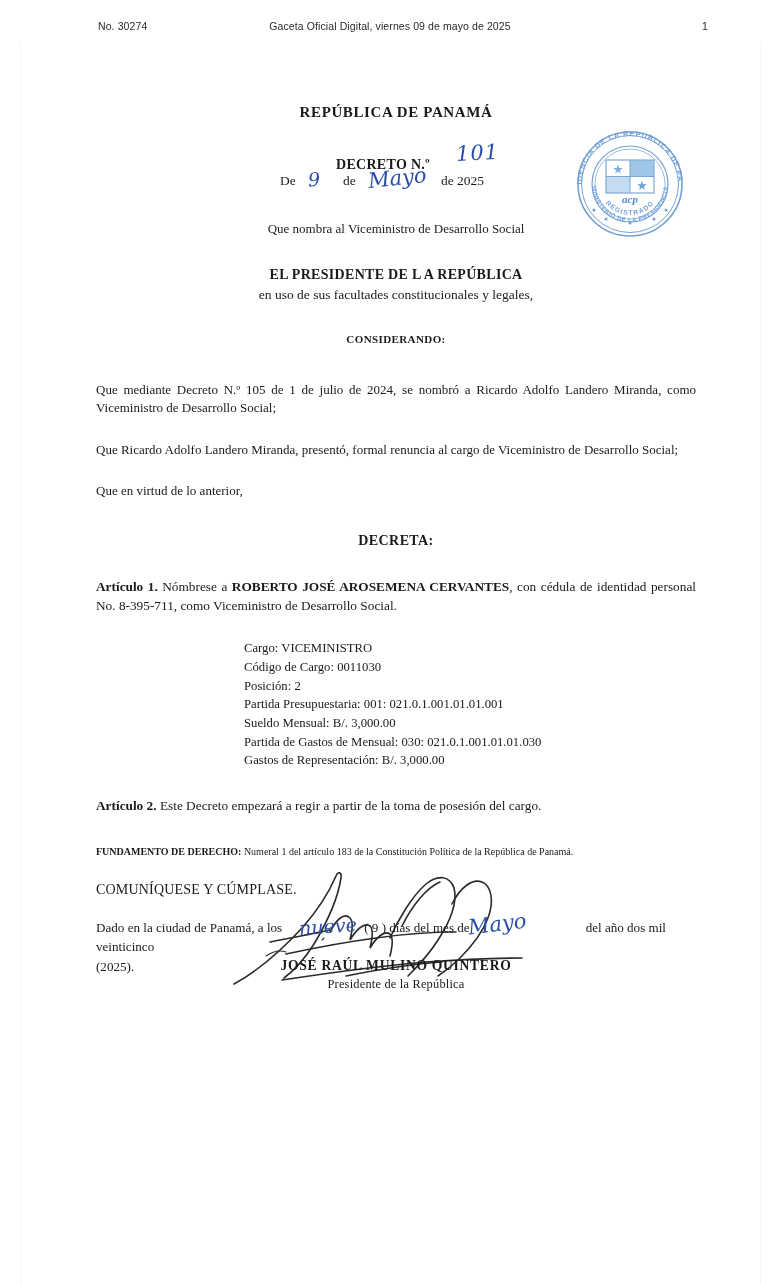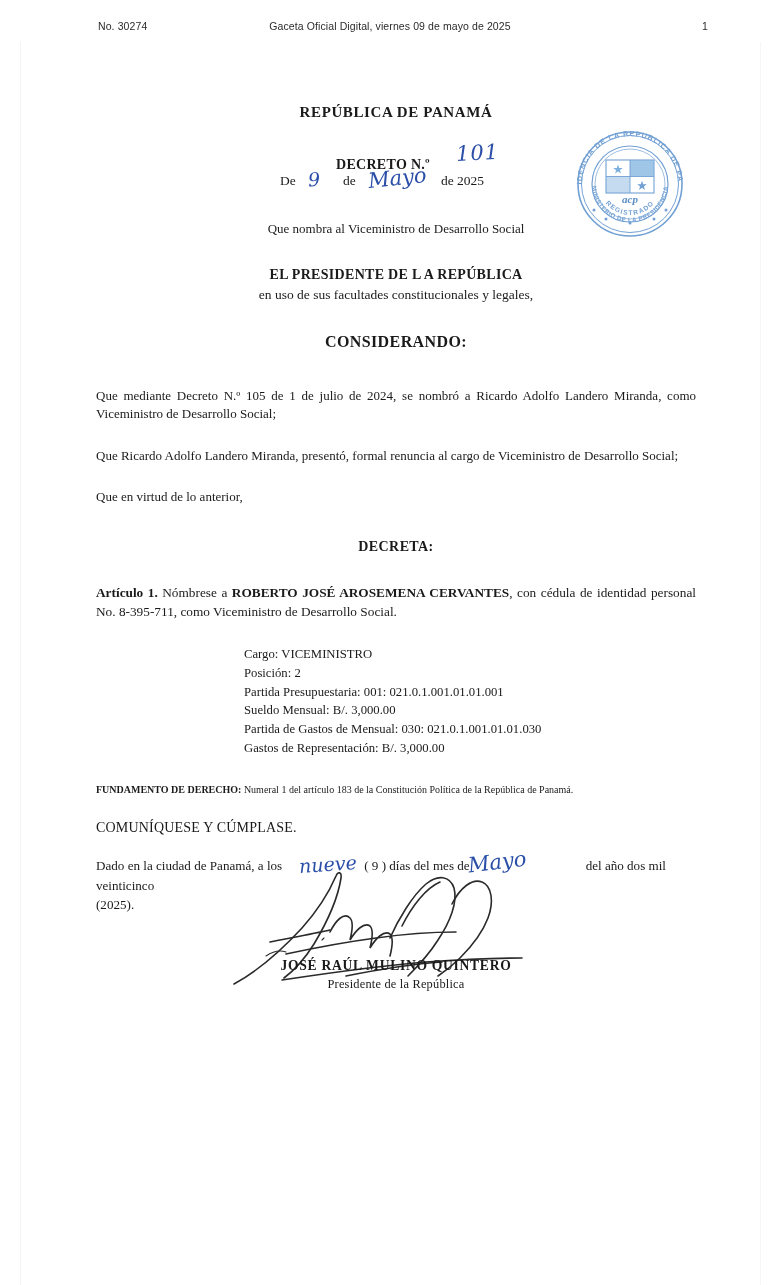--- a/index.html
+++ b/index.html
@@ -138,21 +138,21 @@
     font-size: 14px;
     font-weight: bold;
     letter-spacing: .3px;
     margin: 0 0 4px 0;
   }
   .faculties {
     font-size: 13.5px;
     margin: 0 0 30px 0;
   }
   .considerando-head {
-    font-size: 16px;
+    font-size: 11px;
     font-weight: bold;
     letter-spacing: .4px;
     margin: 0 0 36px 0;
   }
 
   .para {
     font-size: 13px;
     line-height: 1.42;
     margin: 0 0 23px 0;
     text-align: justify;
@@ -357,27 +357,32 @@
     <div class="ctr decreta-head">DECRETA:</div>
 
     <p class="articulo">
       <b>Artículo 1.</b>
       <span>Nómbrese a</span>
       <b>ROBERTO JOSÉ AROSEMENA CERVANTES</b><span>, con cédula de identidad personal No. 8-395-711, como Viceministro de Desarrollo Social.</span>
     </p>
 
     <div class="detail-block">
       <div>Cargo: VICEMINISTRO</div>
+      <div>Código de Cargo: 0011030</div>
       <div>Posición: 2</div>
       <div>Partida Presupuestaria: 001: 021.0.1.001.01.01.001</div>
       <div>Sueldo Mensual: B/. 3,000.00</div>
       <div>Partida de Gastos de Mensual: 030: 021.0.1.001.01.01.030</div>
       <div>Gastos de Representación: B/. 3,000.00</div>
     </div>
 
+    <p class="art2">
+      <b>Artículo 2.</b>
+      <span>Este Decreto empezará a regir a partir de la toma de posesión del cargo.</span>
+    </p>
 
     <p class="fundamento">
       <b>FUNDAMENTO DE DERECHO:</b>
       <span>Numeral 1 del artículo 183 de la Constitución Política de la República de Panamá.</span>
     </p>
 
     <div class="comuniquese">COMUNÍQUESE Y CÚMPLASE.</div>
 
     <div class="dado">
       <span class="dado-text">

